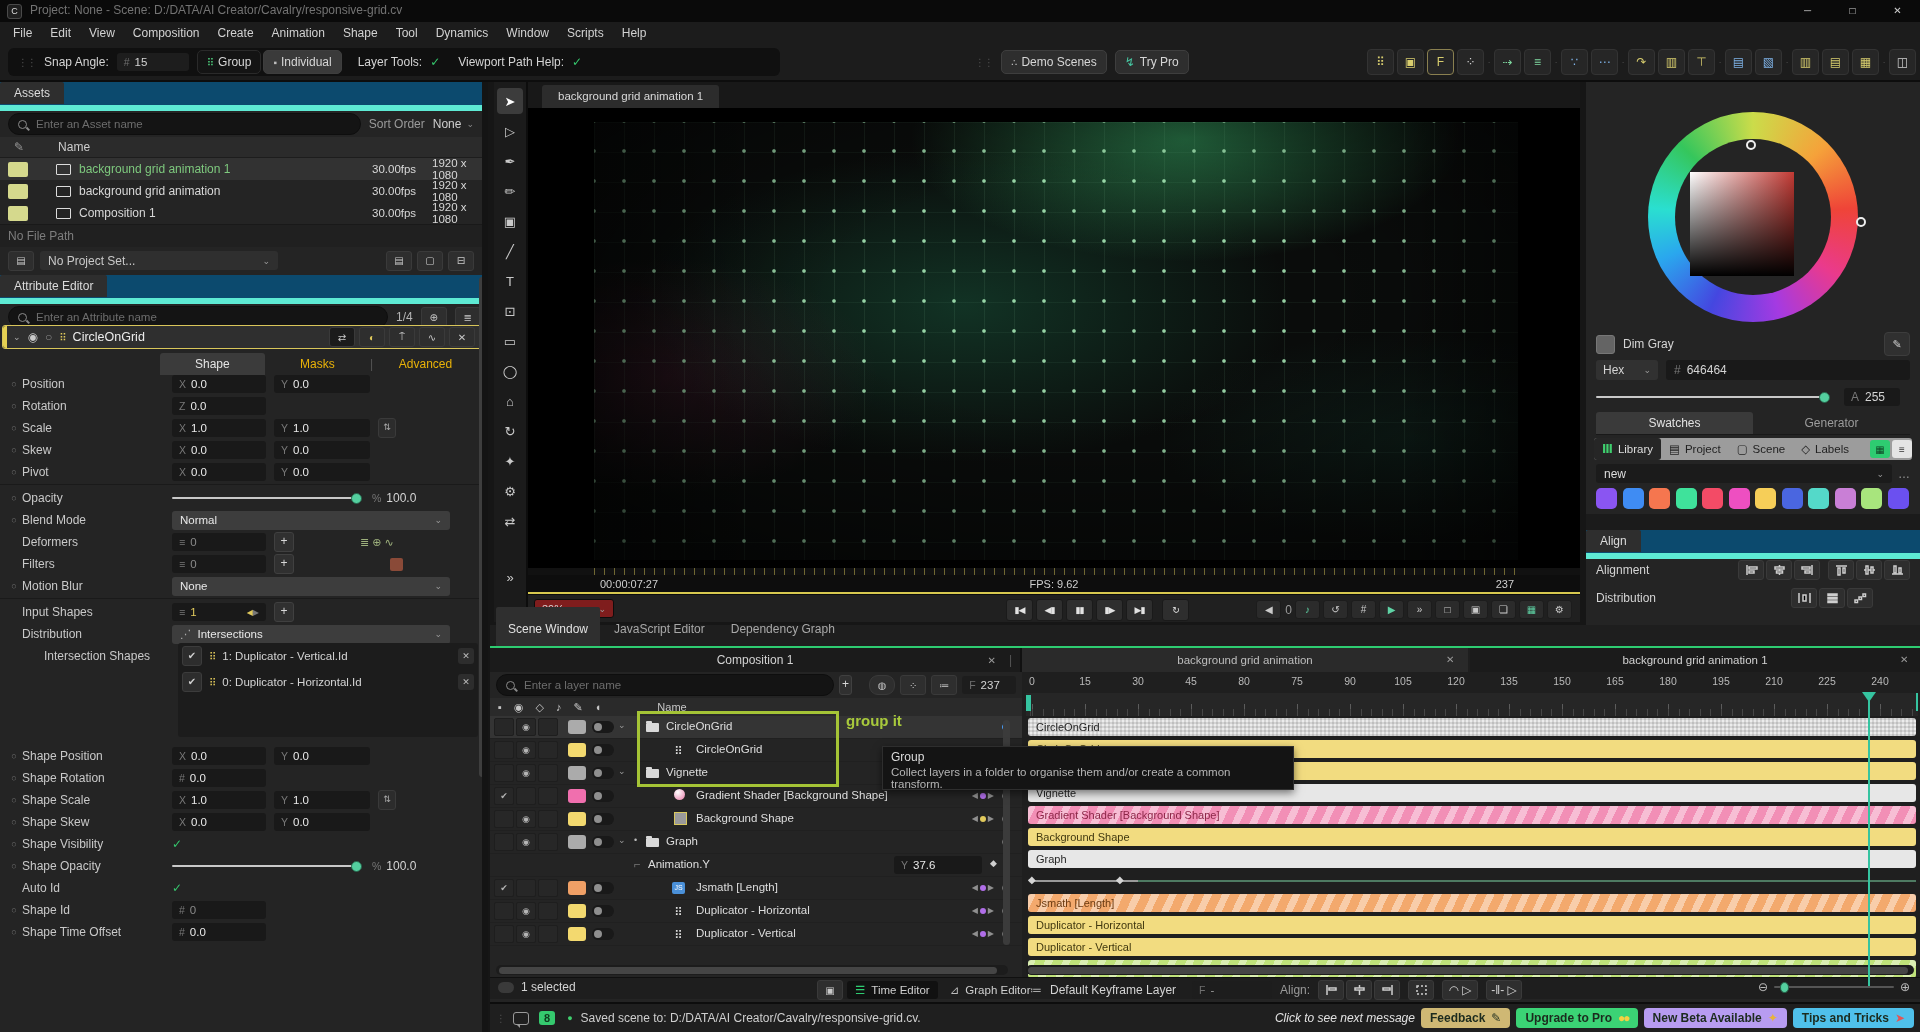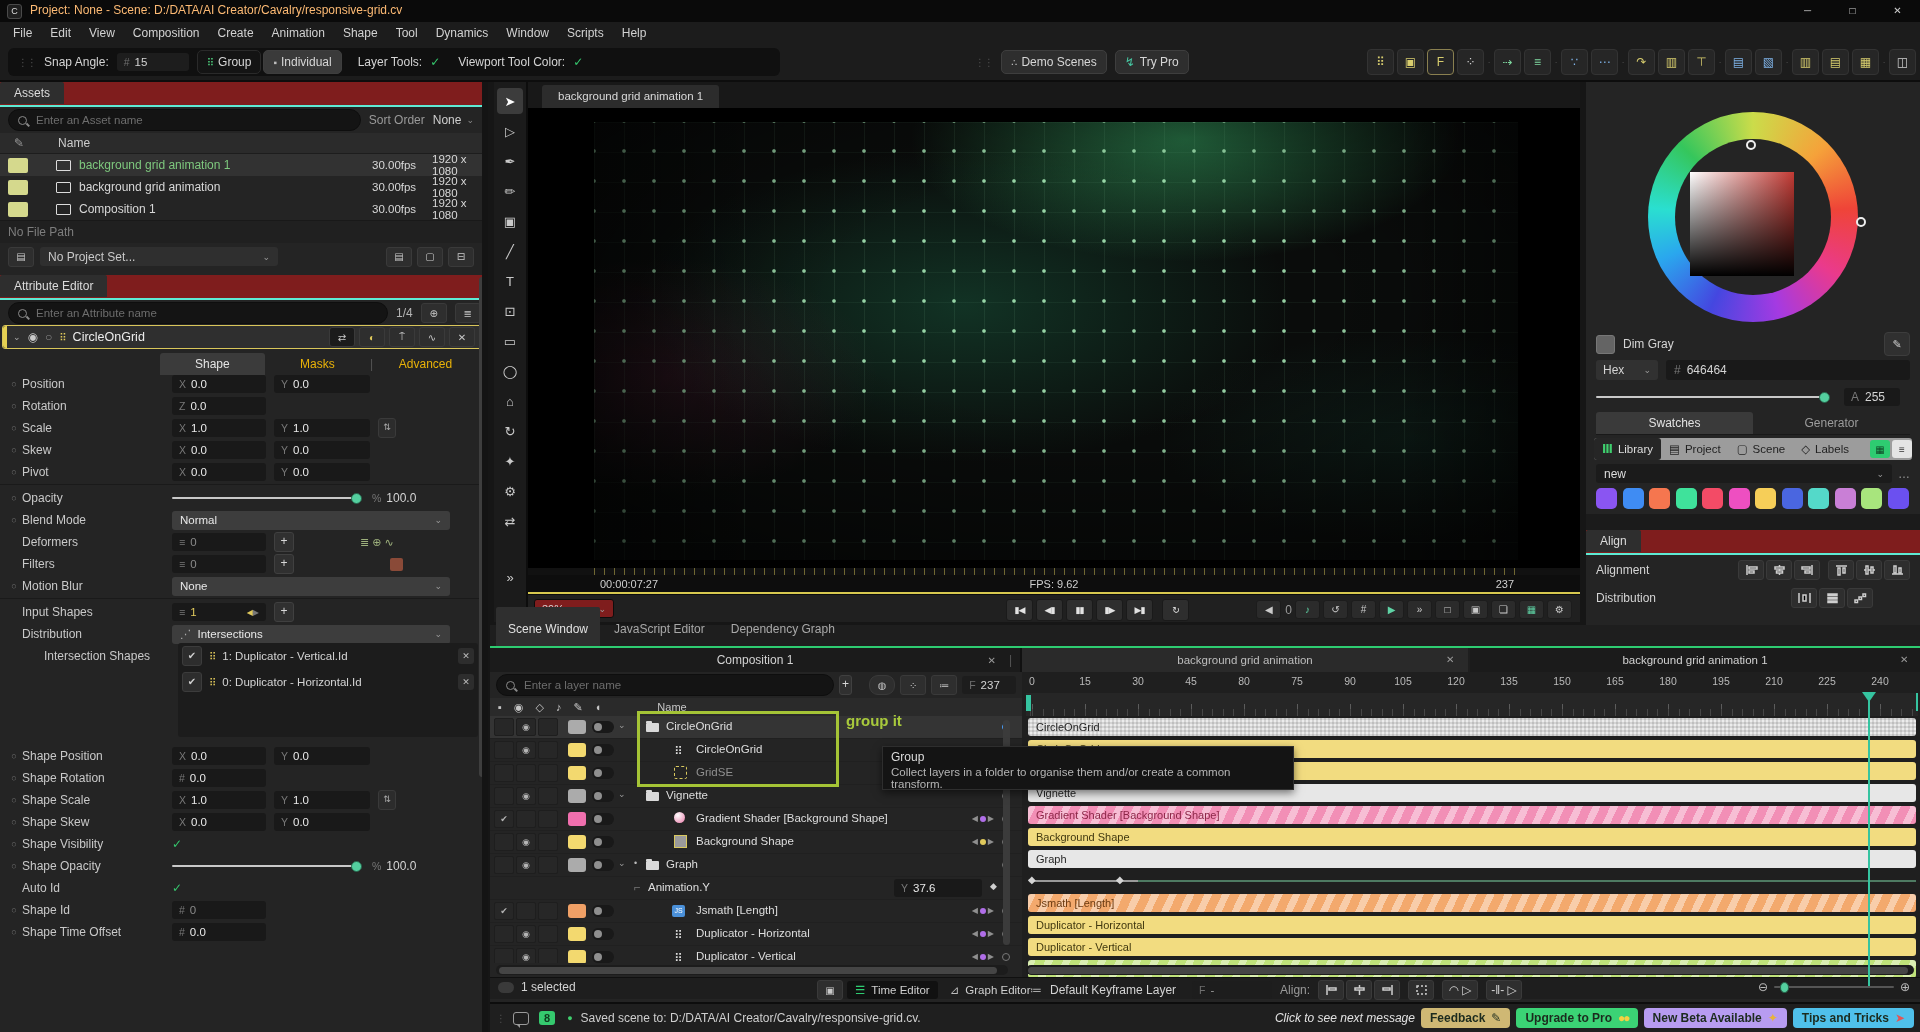--- a/index.html
+++ b/index.html
@@ -3,40 +3,40 @@
 <meta charset="utf-8">
 <style>
   html,body{margin:0;padding:0;width:1920px;height:1032px;overflow:hidden;background:#161616;
     font-family:"Liberation Sans","DejaVu Sans",sans-serif;font-size:12px;color:#d4d4d4}
   .P{position:absolute}
   .fx{display:flex;align-items:center}
   input{font-family:inherit;outline:none}
   
   #titlebar{left:0;top:0;width:1920px;height:22px;background:#0a0a0a}
   #titlebar .logo{left:7px;top:4px;width:13px;height:13px;background:#1f1f1f;border:1px solid #4a4a4a;border-radius:3px;color:#ddd;font-size:9px;text-align:center;line-height:13px}
-  #titlebar .t{left:30px;top:3px;color:#fdba74;font-size:12px}
+  #titlebar .t{left:30px;top:3px;color:#737373;font-size:12px}
   .wbtn{top:0;width:45px;height:22px;text-align:center;line-height:22px;color:#cfcfcf;font-size:10px}
   #menubar{left:0;top:22px;width:1920px;height:21px;background:#1c1c1c;display:flex;align-items:center;padding-left:4px;box-sizing:border-box}
   .mi{padding:0 9px;color:#d2d2d2}
   #toolbar{left:0;top:43px;width:1920px;height:39px;background:#1c1c1c;border-bottom:2px solid #0d0d0d;box-sizing:border-box}
   #tbleft{left:8px;top:5px;width:772px;height:28px;background:#101010;border-radius:6px;display:flex;align-items:center;gap:8px;padding:0 10px;box-sizing:border-box}
   .grip{color:#4d4d4d;font-size:10px;letter-spacing:-1px}
   .nfld{display:inline-flex;align-items:center;gap:5px;background:#1d1d1d;border-radius:3px;height:18px;padding:0 7px;font-size:11.5px}
   .nfld .pf{color:#6f6f6f;font-size:10.5px}
   .tbtn2{display:inline-flex;align-items:center;gap:5px;background:#2e2e2e;border:1px solid #3e3e3e;border-radius:5px;height:22px;padding:0 9px;color:#d6d6d6}
   .tbtn2.dk{background:#141414;border-color:#2a2a2a}
   .chk{color:#35c96e;font-weight:bold;font-size:12px}
   #tbicons{right:4px;top:6px;display:flex;align-items:center;gap:3px}
   .tic{width:25px;height:24px;background:#262626;border:1px solid #333;border-radius:4px;display:flex;align-items:center;justify-content:center;font-size:12px;color:#d8cd6e}
   .tic.g{color:#7fd9a0}.tic.b{color:#7fb3e8}.tic.w{color:#cfcfcf}
   .sepdot{width:4px;color:#555;font-size:8px;text-align:center}
   
   #assets{left:0;top:82px;width:488px;height:193px;background:#242424;border-right:6px solid #141414;box-sizing:border-box}
   .ptab{background:#2e2e2e;color:#dcdcdc;height:22px;line-height:22px;padding:0 14px;display:inline-block;border-radius:2px 2px 0 0}
-  .ptabrow{height:23px;background:#7f1d1d;border-bottom:2px solid #5eead4}
+  .ptabrow{height:23px;background:#0c4a6e;border-bottom:6px solid #5eead4}
   .srow{height:26px;display:flex;align-items:center;padding:0 8px;gap:8px}
   .sinput{flex:1;display:flex;align-items:center;gap:7px;background:#141414;border:1px solid #0e0e0e;border-radius:11px;height:20px;padding:0 9px}
   .sinput input{background:transparent;border:0;color:#cfcfcf;font-size:11.5px;width:100%}
   .sinput input::placeholder{color:#6d6d6d}
   .mag{width:7px;height:7px;border:1.5px solid #8a8a8a;border-radius:50%;position:relative;flex:0 0 auto}
   .mag:after{content:"";position:absolute;width:4px;height:1.5px;background:#8a8a8a;transform:rotate(45deg);right:-3.5px;bottom:-1.5px}
   .hdr{height:20px;background:#2b2b2b;border-bottom:1px solid #1d1d1d;display:flex;align-items:center;color:#cdcdcd}
   .arow{height:22px;display:flex;align-items:center;font-size:12px;color:#d8d8d8;position:relative}
   .arow.sel{background:#323232}
   .chipk{width:20px;height:15px;border-radius:2px;margin-left:8px}
@@ -226,21 +226,21 @@
     <span class="tbtn2 dk">
         <span class="dotgrid" style="color:#4fd37f">⠿</span>
         <span>Group</span>
       </span>
     <span class="tbtn2" style="background:#3a3a3a;margin-left:-6px">
         <span class="dotgrid" style="color:#bdbdbd">▪</span>
         <span>Individual</span>
       </span>
     <span style="margin-left:8px">Layer Tools:</span>
     <span class="chk">✓</span>
-    <span style="margin-left:10px">Viewport Tool Color:</span>
+    <span style="margin-left:10px">Viewport Path Help:</span>
     <span class="chk">✓</span>
   </div>
   <div class="P fx" style="left:975px;top:7px;gap:8px">
     <span class="grip">⋮⋮</span>
     <span class="tbtn2">
         <span class="dotgrid" style="color:#cfcfcf">∴</span>
         <span>Demo Scenes</span>
       </span>
     <span class="tbtn2">
         <span style="color:#46c7a2">↯</span>
@@ -861,29 +861,20 @@
         <span class="cell" style="left:26px">◉</span>
         <span class="cell" style="left:48px"></span>
       <span class="chipc" style="background-color: rgb(243, 217, 111);"></span>
       <span class="tgl"></span>
       <span class="lnm dotgrid" style="left:184px;top:5px">⠿</span>
       <span class="lnm" style="left:206px">CircleOnGrid</span>
       <span class="rctl">◀<span class="dotp" style="background:#e0c95c"></span>▶</span>
       <span class="oring"></span>
     </div>
 
-    <div class="lr">
-      <span class="cell" style="left:4px"></span>
-        <span class="cell" style="left:26px"></span>
-        <span class="cell" style="left:48px"></span>
-      <span class="chipc" style="background-color: rgb(243, 217, 111);"></span>
-      <span class="tgl"></span>
-      <span class="lnm" style="left:184px;width:11px;height:11px;border:1px dashed #d8c85e;border-radius:2px"></span>
-      <span class="lnm" style="left:206px;color:#8f8f8f">GridSE</span>
-    </div>
 
     <div class="lr">
       <span class="cell" style="left:4px"></span>
         <span class="cell" style="left:26px">◉</span>
         <span class="cell" style="left:48px"></span>
       <span class="chipc" style="background-color: rgb(171, 171, 171);"></span>
       <span class="tgl"></span>
       <span class="cvr">⌄</span>
       <span class="fold" style="left:156px"></span>
       <span class="lnm" style="left:176px">Vignette</span>

